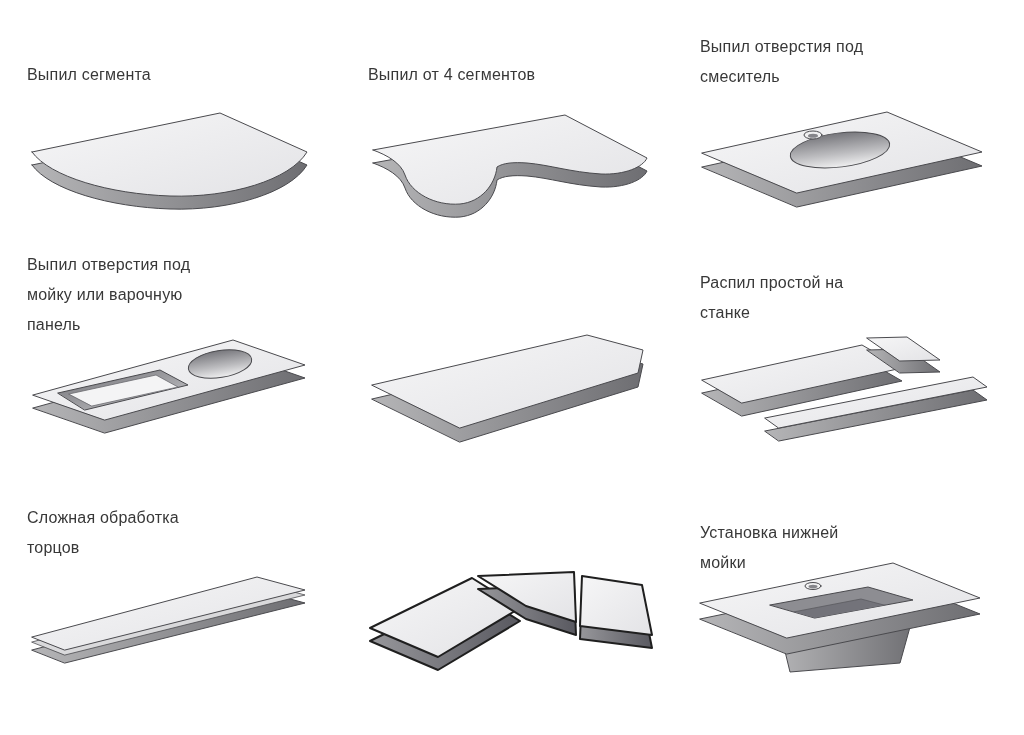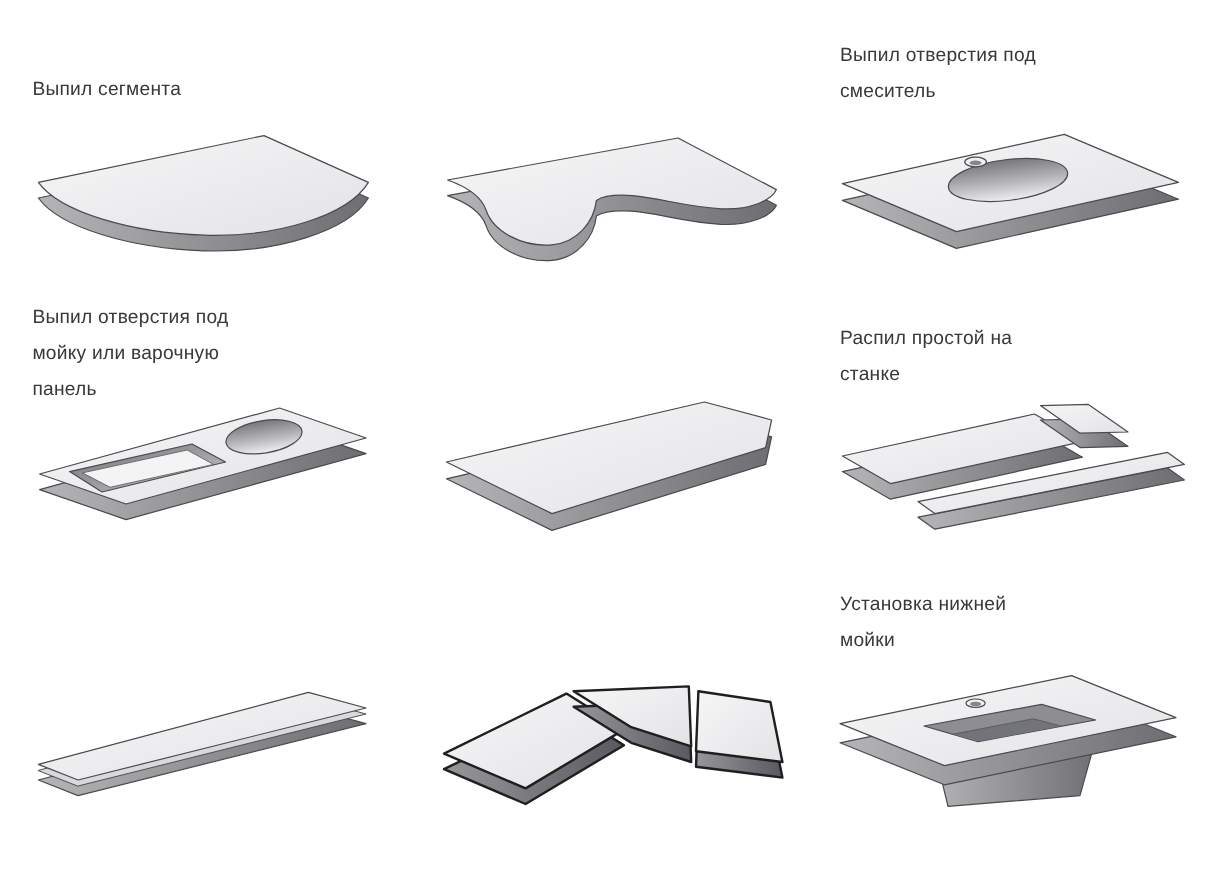--- a/index.html
+++ b/index.html
@@ -51,20 +51,21 @@
 
   <div class="label" style="left:27px;top:60px;width:300px">Выпил сегмента</div>
   <svg class="illo" style="left:20px;top:105px" width="320" height="135" viewBox="0 0 320 135">
     <defs>
         <path id="shape1" d="M12,47 L200,8 L287,47 C270,75 210,93 150,91 C90,89 30,72 12,47 Z"></path>
       </defs>
     <use href="#shape1" y="13" fill="url(#gSide)" stroke="#4a4a4e"></use>
     <use href="#shape1" fill="url(#gTop)" stroke="#4a4a4e"></use>
   </svg>
 
+  <div class="label" style="left:368px;top:60px;width:300px">Выпил от 4 сегментов</div>
   <svg class="illo" style="left:355px;top:105px" width="320" height="135" viewBox="0 0 320 135">
     <defs>
         <path id="shape2" d="M18,45 L210,10 L292,53 C288,62 270,70 246,69 C215,67 195,60 172,58 C158,57 148,58 142,62 C140,80 126,97 105,99 C80,101 56,88 50,70 C46,58 32,50 18,45 Z"></path>
       </defs>
     <use href="#shape2" y="13" fill="url(#gSide)" stroke="#4a4a4e"></use>
     <use href="#shape2" fill="url(#gTop)" stroke="#4a4a4e"></use>
   </svg>
 
   <div class="label" style="left:700px;top:32px;width:300px">Выпил отверстия под
 смеситель</div>
@@ -110,20 +111,22 @@
       <path id="s6c" d="M75,88 L283,47 L297,57 L89,98 Z"></path>
     </defs>
     <use href="#s6a" y="13" fill="url(#gSide)" stroke="#4a4a4e"></use>
     <use href="#s6a" fill="url(#gTop)" stroke="#4a4a4e"></use>
     <use href="#s6b" y="12" fill="url(#gSide)" stroke="#4a4a4e"></use>
     <use href="#s6b" fill="url(#gTop)" stroke="#4a4a4e"></use>
     <use href="#s6c" y="13" fill="url(#gSide)" stroke="#4a4a4e"></use>
     <use href="#s6c" fill="url(#gTop)" stroke="#4a4a4e"></use>
   </svg>
 
+  <div class="label" style="left:27px;top:503px;width:300px">Сложная обработка
+торцов</div>
   <svg class="illo" style="left:15px;top:560px" width="320" height="140" viewBox="0 0 320 140">
     <defs>
         <path id="shape7" d="M17,77 L242,17 L290,30 L50,90 Z"></path>
       </defs>
     <use href="#shape7" y="13" fill="url(#gSide)" stroke="#4a4a4e"></use>
     <use href="#shape7" y="5" fill="#d9d9db" stroke="#4a4a4e" stroke-width=".8"></use>
     <use href="#shape7" fill="url(#gTop)" stroke="#4a4a4e"></use>
   </svg>
 
   <svg class="illo" style="left:350px;top:560px" width="330" height="145" viewBox="0 0 330 145">
@@ -133,21 +136,21 @@
       <path id="s8c" d="M232,16 L292,25 L302,75 L230,66 Z"></path>
     </defs>
     <use href="#s8a" y="13" fill="url(#gSideDark)" stroke="#1f1f1f" stroke-width="2"></use>
     <use href="#s8a" fill="url(#gTop)" stroke="#1f1f1f" stroke-width="2"></use>
     <use href="#s8b" y="13" fill="url(#gSideDark)" stroke="#1f1f1f" stroke-width="2"></use>
     <use href="#s8b" fill="url(#gTop)" stroke="#1f1f1f" stroke-width="2"></use>
     <use href="#s8c" y="13" fill="url(#gSideDark)" stroke="#1f1f1f" stroke-width="2"></use>
     <use href="#s8c" fill="url(#gTop)" stroke="#1f1f1f" stroke-width="2"></use>
   </svg>
 
-  <div class="label" style="left:700px;top:489px;width:280px">Установка нижней
+  <div class="label" style="left:700px;top:518px;width:280px">Установка нижней
 мойки</div>
   <svg class="illo" style="left:695px;top:560px" width="320" height="140" viewBox="0 0 320 140">
     <defs>
       <path id="shape9" d="M5,43 L198,3 L285,38 L92,78 Z"></path>
       <path id="open9" d="M75,45 L173,27 L218,40 L120,58 Z"></path>
       <clipPath id="clip9">
           <use href="#open9"></use>
         </clipPath>
     </defs>
     <path d="M80,50 L95,112 L205,103 L222,42 Z" fill="url(#gSide)" stroke="#4a4a4e"></path>

